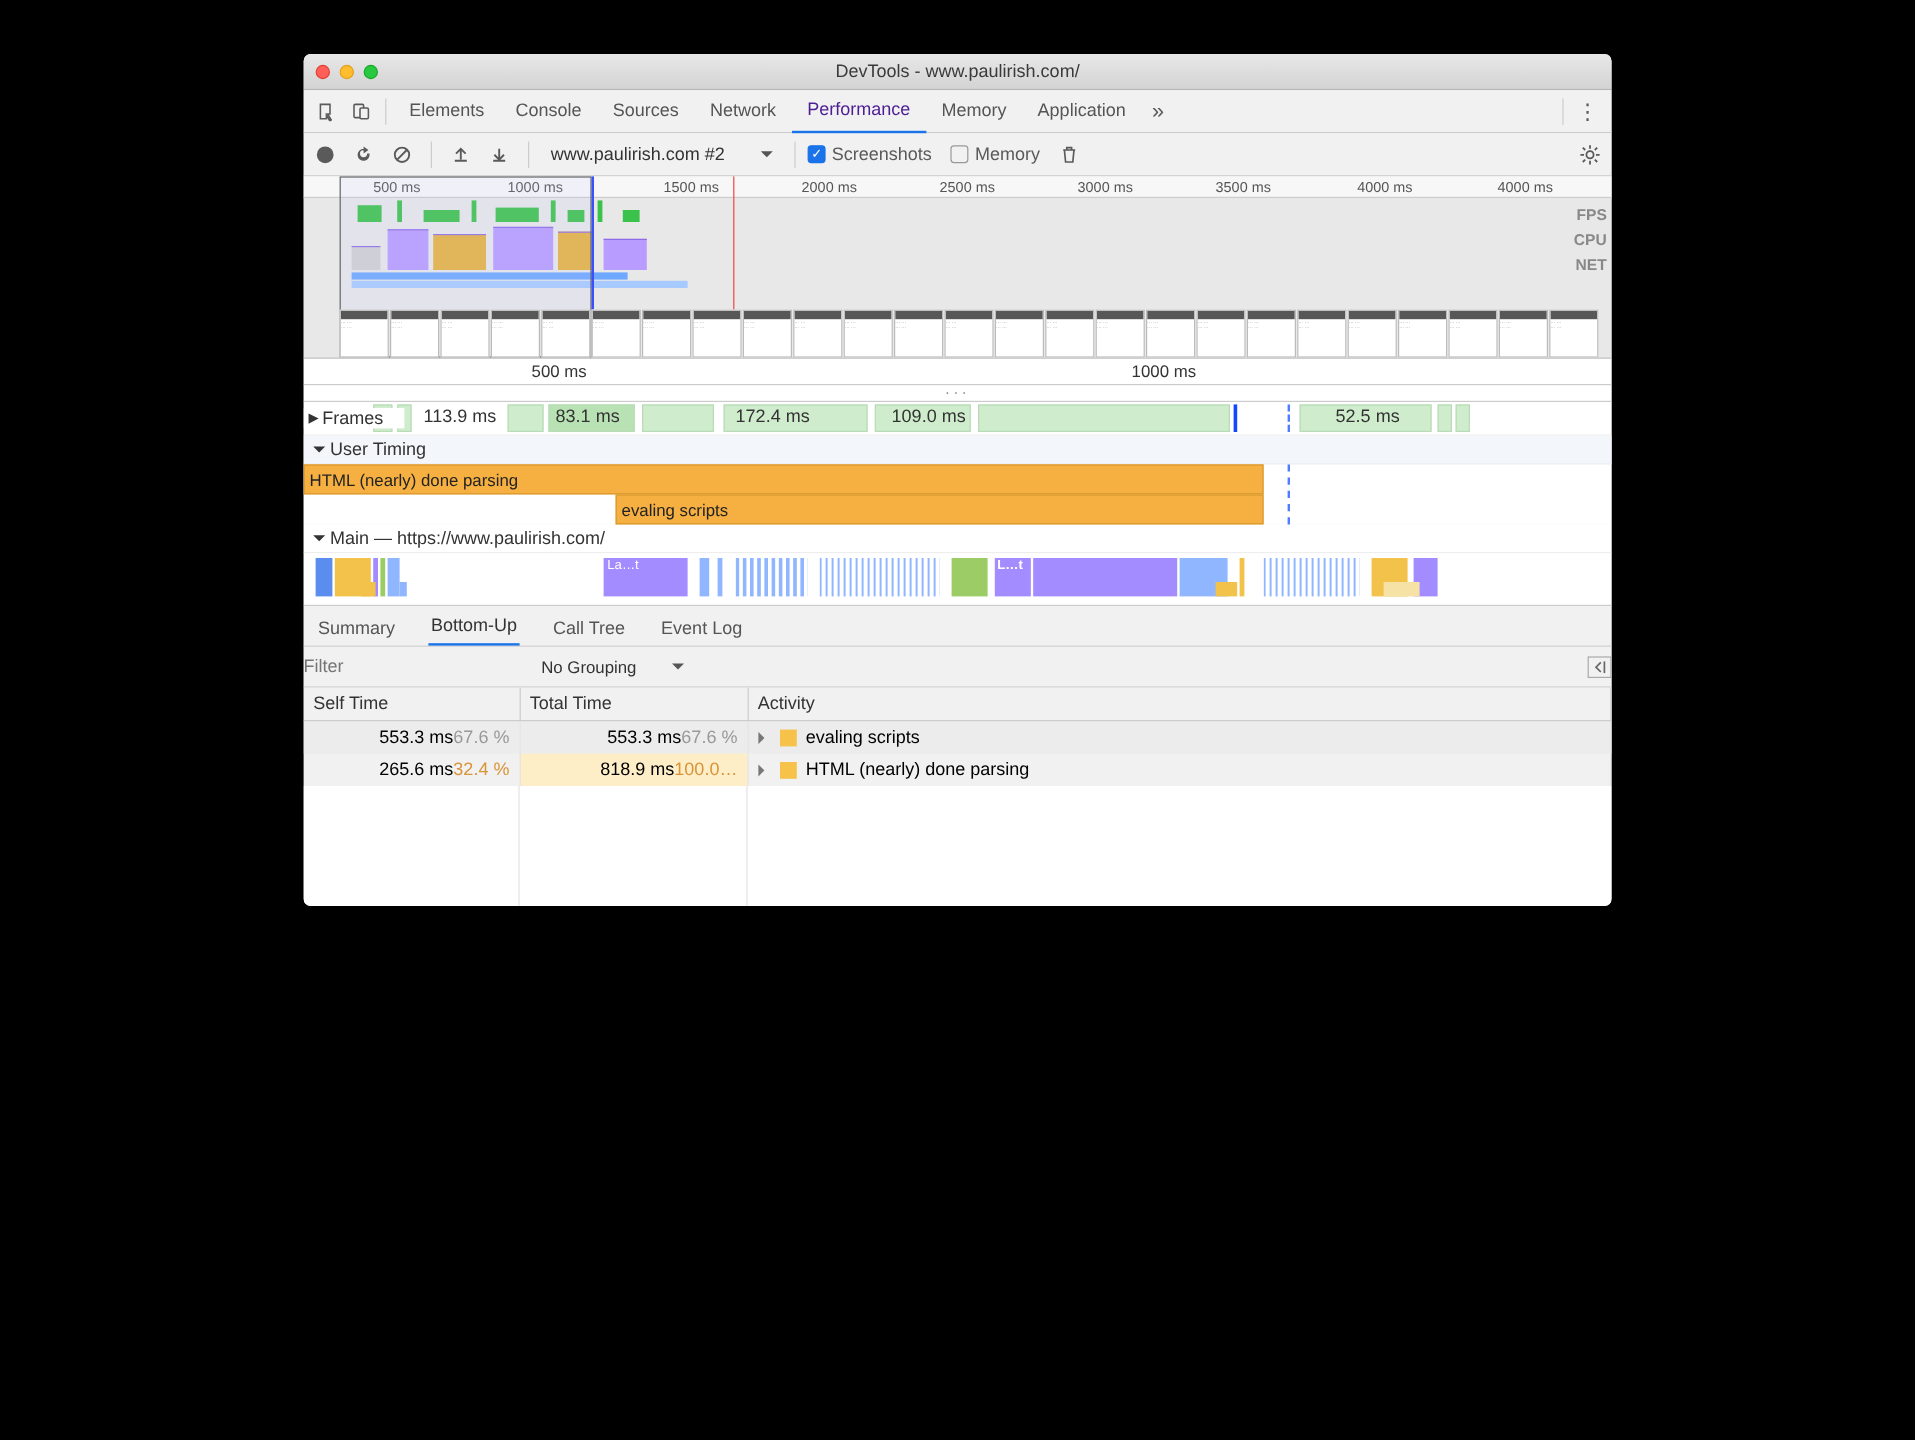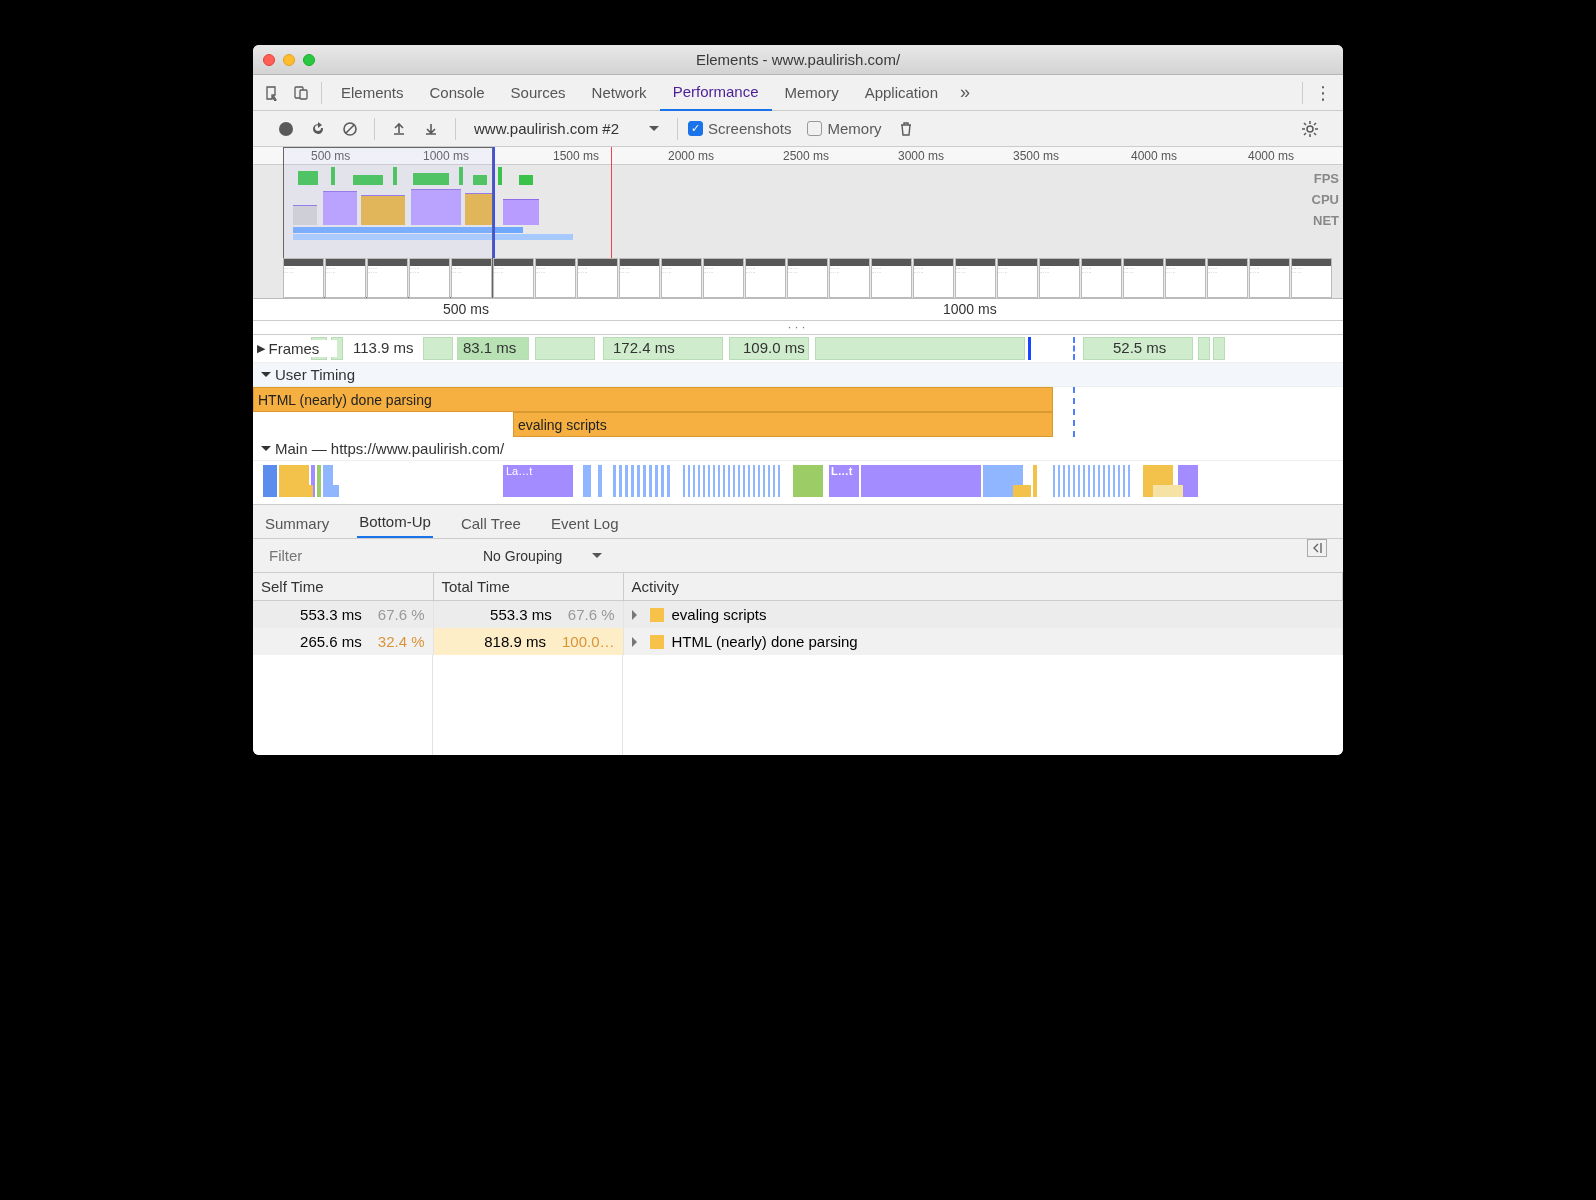--- a/index.html
+++ b/index.html
@@ -48,21 +48,21 @@
     font-size:15px;
   }
   .tabbar .iconbtn { width:28px;height:28px;display:flex;align-items:center;justify-content:center;color:#5a5a5a;}
   .tabbar .vsep { width:1px;height:22px;background:#ccc;margin:0 6px;}
   .tab { padding:0 13px; height:36px; display:flex; align-items:center; cursor:default; color:#555;}
   .tab.active { color:#4c1d95; border-bottom:2px solid #1a73e8; }
   .spacer{flex:1;}
 
   .toolbar {
     height:36px;background:#f1f1f1;border-bottom:1px solid #ccc;
-    display:flex;align-items:center;padding:0 19px;gap:4px;color:#5a5a5a;font-size:15px;
+    display:flex;align-items:center;padding:0 4px;gap:4px;color:#5a5a5a;font-size:15px;
   }
   .toolbtn{width:28px;height:28px;display:flex;align-items:center;justify-content:center;}
   .record-dot{width:14px;height:14px;border-radius:50%;background:#5a5a5a;}
   .tool-vsep{width:1px;height:22px;background:#ccc;margin:0 6px;}
   .dropdown{display:flex;align-items:center;gap:30px;padding:0 8px;color:#333;}
   .dropdown .caret{border:5px solid transparent;border-top-color:#555;margin-top:5px;}
   .cb{width:15px;height:15px;border:1px solid #999;border-radius:3px;display:inline-flex;align-items:center;justify-content:center;margin-right:5px;}
   .cb.checked{background:#1a73e8;border-color:#1a73e8;color:#fff;font-size:11px;}
 
   .overview {
@@ -103,49 +103,49 @@
 
   .main-head{height:24px;display:flex;align-items:center;padding-left:8px;font-size:15px;color:#333;background:#fff;border-bottom:1px solid #eee;}
   .flame{position:relative;height:44px;background:#fff;border-bottom:1px solid #ccc;}
   .flame .seg{position:absolute;top:4px;height:32px;}
   .flame .seg2{position:absolute;top:24px;height:12px;}
 
   .sub-tabs{height:34px;border-bottom:1px solid #ccc;display:flex;align-items:flex-end;padding:0 10px;gap:26px;font-size:15px;color:#555;background:#f1f1f1;}
   .subtab{padding:6px 2px;}
   .subtab.active{color:#333;border-bottom:2px solid #1a73e8;}
 
-  .filter-row{height:34px;border-bottom:1px solid #ccc;display:flex;background:#f1f1f1;padding:0 16px;gap:56px;}
+  .filter-row{height:34px;border-bottom:1px solid #ccc;display:flex;align-items:center;background:#f1f1f1;padding:0 0;gap:40px;}
   .filter-input{width:150px;color:#999;background:transparent;border:none;font-size:15px;}
 
   .tbl{width:100%;border-collapse:collapse;font-size:15px;}
   .tbl th{background:#f1f1f1;border-bottom:1px solid #ccc;border-right:1px solid #ccc;text-align:left;padding:5px 8px;font-weight:400;color:#333;}
   .tbl td{border-right:1px solid #e3e3e3;padding:5px 8px;vertical-align:middle;}
   .tbl tr.sel td{background:#ececec;}
-  .pct{color:#999;margin-left:16px;}
+  .pct{color:#999;margin-left:0;}
   .pct.o{color:#d99438;}
   .act{display:flex;align-items:center;gap:8px;}
   .sq{width:14px;height:14px;background:#f6c249;}
   .rtri{display:inline-block;width:0;height:0;border:5px solid transparent;border-left-color:#777;}
   .tbl-bottom{height:100px;background:#fff;display:flex;}
   .tbl-bottom div{border-right:1px solid #e3e3e3;}
 
   svg{display:block;}
 </style>
 </head>
 <body>
 
 <div class="window">
 
   <div class="titlebar">
     <div class="traffic">
       <div class="dot red"></div>
       <div class="dot yellow"></div>
       <div class="dot green"></div>
     </div>
-    <div class="title">Elements - www.paulirish.com/</div>
+    <div class="title">DevTools - www.paulirish.com/</div>
   </div>
 
   <div class="tabbar">
     <div class="iconbtn">
       <svg width="16" height="16" viewBox="0 0 16 16">
           <path d="M2 2h8v8H8l3 5-1 1-3-5v3H2z" fill="none" stroke="#5a5a5a" stroke-width="1.3"></path>
         </svg>
     </div>
     <div class="iconbtn">
       <svg width="16" height="16" viewBox="0 0 16 16">

